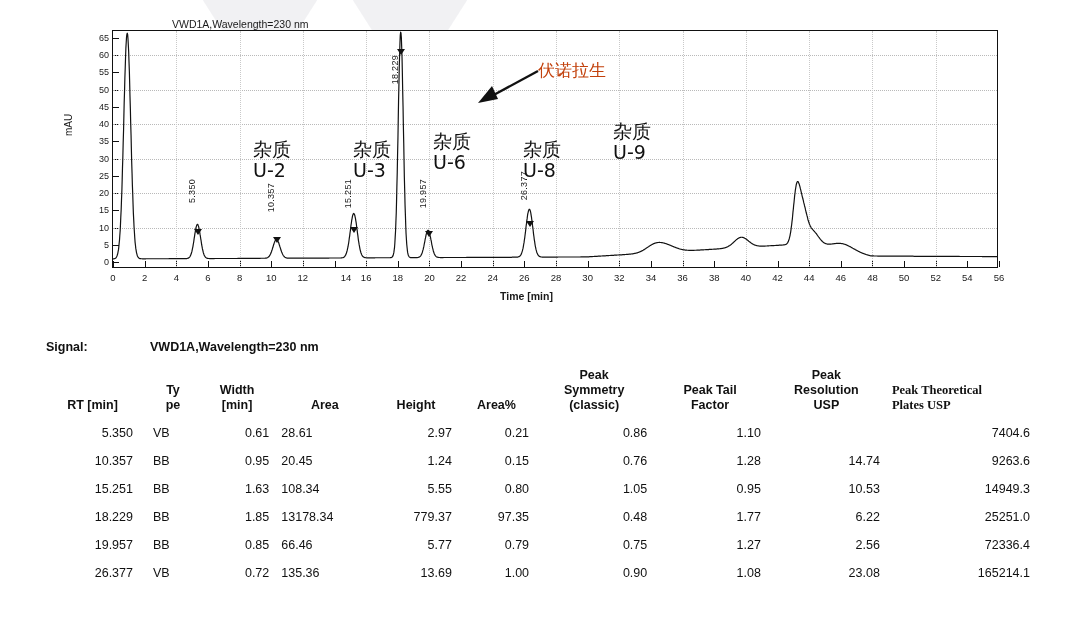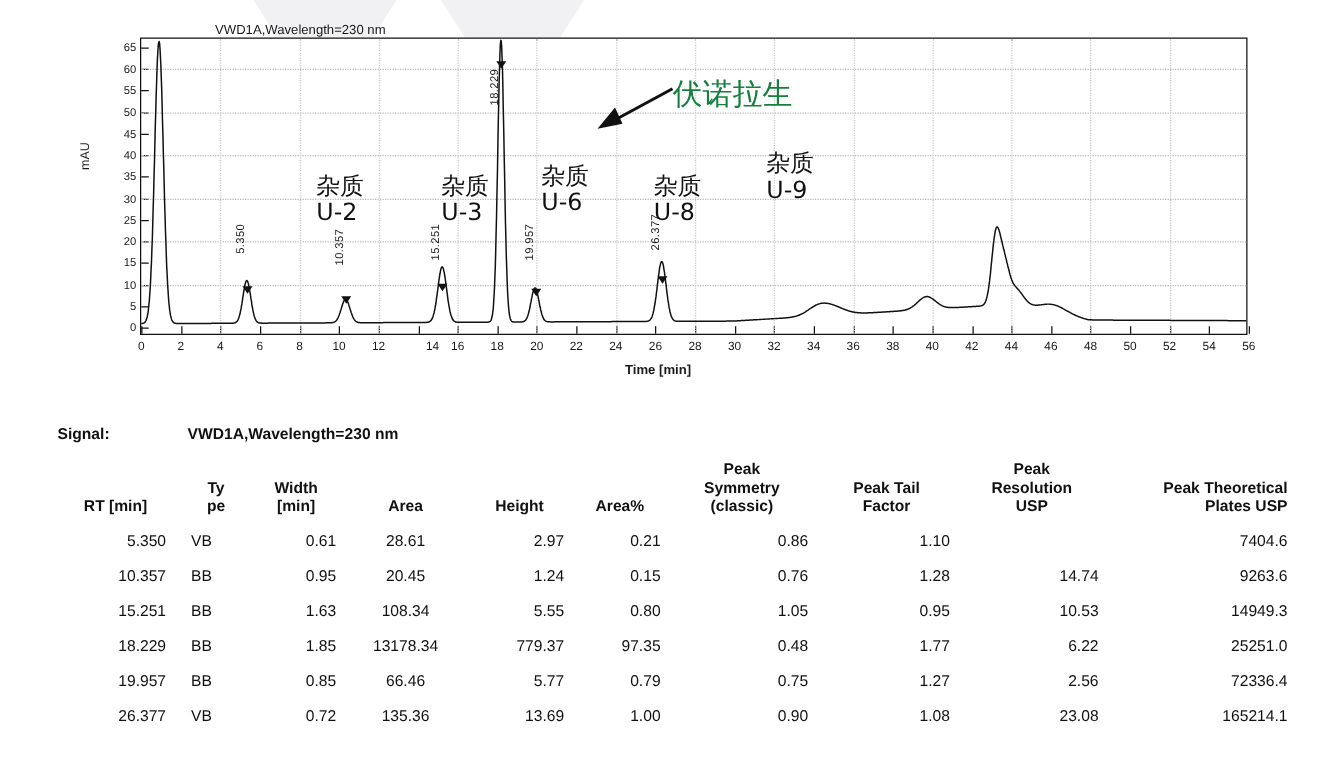--- a/index.html
+++ b/index.html
@@ -147,22 +147,22 @@
   .cn-annot {
     position: absolute;
     font-size: 19px;
     line-height: 1.08;
     color: #111;
     white-space: pre;
     font-family: "DejaVu Sans", sans-serif;
   }
   .cn-main {
     position: absolute;
-    font-size: 24px;
-    color: #15803d;
+    font-size: 17px;
+    color: #c2410c;
     white-space: nowrap;
     font-family: "DejaVu Sans", sans-serif;
   }
 
   
   #results {
     position: absolute;
     left: 46px;
     top: 340px;
     width: 990px;
@@ -196,38 +196,38 @@
     line-height: 1.18;
     white-space: pre-line;
   }
   table.peaks tbody td {
     padding: 7px 6px 7px 6px;
     white-space: nowrap;
   }
   .col-rt      { width: 92px;  text-align: right; }
   .col-type    { width: 46px;  text-align: left; padding-left: 14px !important; }
   .col-width   { width: 72px;  text-align: right; }
-  .col-area    { width: 96px;  text-align: center; }
+  .col-area    { width: 96px;  text-align: left; }
   .col-height  { width: 80px;  text-align: right; }
   .col-areapct { width: 72px;  text-align: right; }
   .col-sym     { width: 118px; text-align: right; }
   .col-tail    { width: 118px; text-align: right; }
   .col-res     { width: 118px; text-align: right; }
   .col-plates  { width: 158px; text-align: right; }
 
   thead th.col-type { text-align: center; padding-left: 14px; }
   thead th.col-rt { text-align: center; }
   thead th.col-width { text-align: center; }
   thead th.col-area { text-align: center; }
   thead th.col-height { text-align: center; }
   thead th.col-areapct { text-align: center; }
   thead th.col-sym { text-align: center; }
   thead th.col-tail { text-align: center; }
   thead th.col-res { text-align: center; }
-  thead th.col-plates { text-align: right; }
+  thead th.col-plates { text-align: left; font-family: Liberation Serif, serif; }
 </style>
 </head>
 <body>
 
 <div id="page">
 
   <svg class="watermark" viewBox="0 0 320 120">
     <polygon points="10,0 150,0 80,110" fill="#4a4a6a"></polygon>
     <polygon points="160,0 300,0 230,110" fill="#4a4a6a"></polygon>
   </svg>

